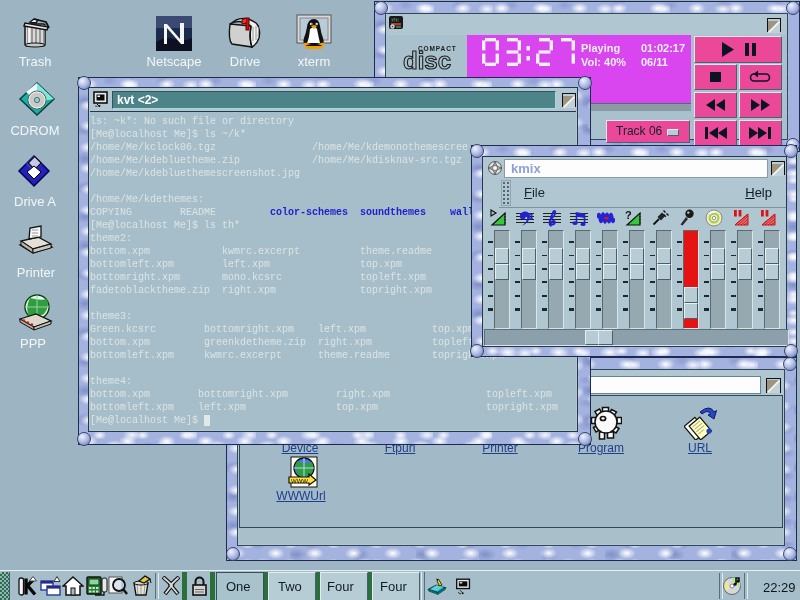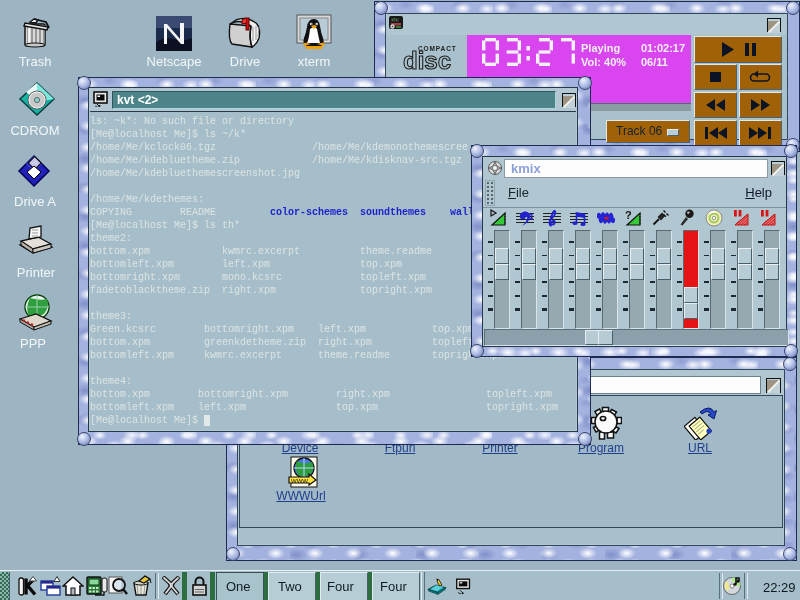--- a/index.html
+++ b/index.html
@@ -14,21 +14,21 @@
   radial-gradient(ellipse 15px 9px at 10% 78%, rgba(122,138,196,.85), rgba(122,138,196,0) 75%),
   radial-gradient(ellipse 11px 7px at 58% 12%, rgba(136,150,204,.75), rgba(136,150,204,0) 75%);
  background-size:39px 21px,51px 27px,43px 19px,59px 25px,63px 29px,53px 23px;}
 .win{position:absolute;border:1px solid #1e2a50;}
 .ball{position:absolute;width:12px;height:12px;border-radius:50%;
  background:radial-gradient(circle at 35% 30%, #eef2fb, #b2c0e8 45%, #8292c4 78%, #64749f);
  border:1px solid #39446c;z-index:3;}
 .inner{position:absolute;border:1px solid #1c2c3c;}
 .dlabel{position:absolute;color:#f2f7f7;font-size:13px;text-align:center;white-space:nowrap;transform:translateX(-50%);}
 .flabel{position:absolute;color:#20408c;font-size:12px;text-align:center;white-space:nowrap;transform:translateX(-50%);text-decoration:underline;}
-.btn{position:absolute;background:#a16207;
+.btn{position:absolute;background:#ec4899;
  border-top:1px solid #dfeaee;border-left:1px solid #dfeaee;
  border-right:1px solid #4a626e;border-bottom:1px solid #4a626e;}
 pre{margin:0;font-family:"Liberation Mono",monospace;font-size:10px;line-height:13px;color:#dce4e4;}
 pre b{color:#2121cc;font-weight:bold;}
 </style></head>
 <body>
 
 <div id="deskicons">
 
 <svg class="abs" style="left:20px;top:14px" width="32" height="34" viewBox="0 0 32 34">
@@ -368,21 +368,21 @@
   <div class="abs" style="left:21px;top:2px;width:256px;height:17px;background:#fdfdfd;border:1px solid #8a9aa8;
     color:#8c9fd8;font-weight:bold;font-size:13px;padding-left:6px;line-height:17px;">kmix</div>
   <div class="abs btn" style="left:288px;top:4px;width:12px;height:12px;background:#b9cdd6;border:1px solid #111;">
    <svg width="12" height="12" viewBox="0 0 12 12">
           <path d="M0 0 L12 0 L0 12 Z" fill="#9e9484"></path>
           <path d="M12 0 L12 12 L0 12 Z" fill="#c2d0d8"></path>
           <path d="M0.5 11.5 L11.5 0.5" stroke="#f4f4ee" stroke-width="1.8"></path>
         </svg>
   </div>
 
-  <div class="abs" style="left:0px;top:21px;right:0px;height:29px;background:#b0c7d2;border-bottom:1px solid #7c929e;">
+  <div class="abs" style="left:16px;top:21px;right:0px;height:29px;background:#b0c7d2;border-bottom:1px solid #7c929e;">
    <div class="abs" style="left:2px;top:2px;width:8px;height:24px;background:repeating-radial-gradient(circle at 2px 2px, #54666e 0 1px, transparent 1px 100%);background-size:4px 4px;border:1px solid #90a6b0;"></div>
    <div class="abs" style="left:25px;top:7px;font-size:13px;color:#16262e;"><span style="text-decoration:underline">F</span>ile</div>
    <div class="abs" style="right:14px;top:7px;font-size:13px;color:#0f172a;"><span style="text-decoration:underline">H</span>elp</div>
   </div>
 
   <div id="kmixicons">
 <div class="abs" style="left:6px;top:52px;width:18px;height:18px"><svg width="18" height="18" viewBox="0 0 18 18">
             <path d="M3 16 L16 16 L16 4 Z" fill="#35c838" stroke="#111" stroke-width="1.2"></path>
             <path d="M16 4 L16 16" stroke="#111" stroke-dasharray="1.5 1.5"></path>
             <path d="M2 1 L7 4 L2 7 Z" fill="none" stroke="#111" stroke-width="1.2"></path>

